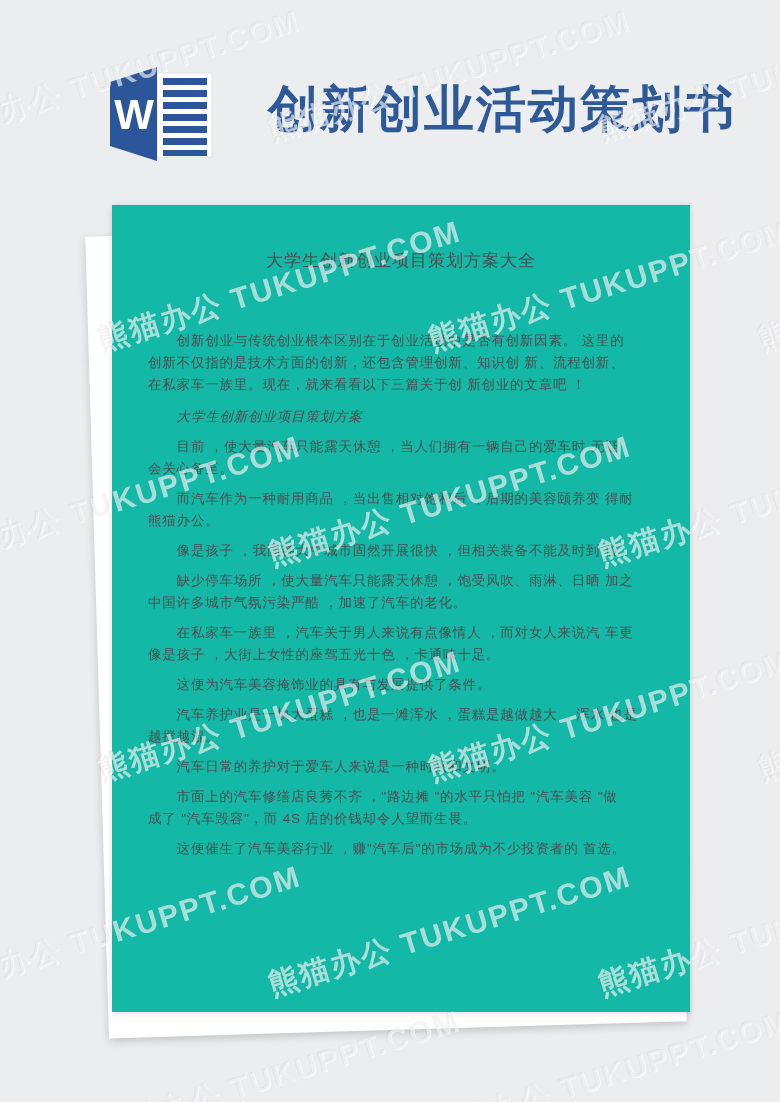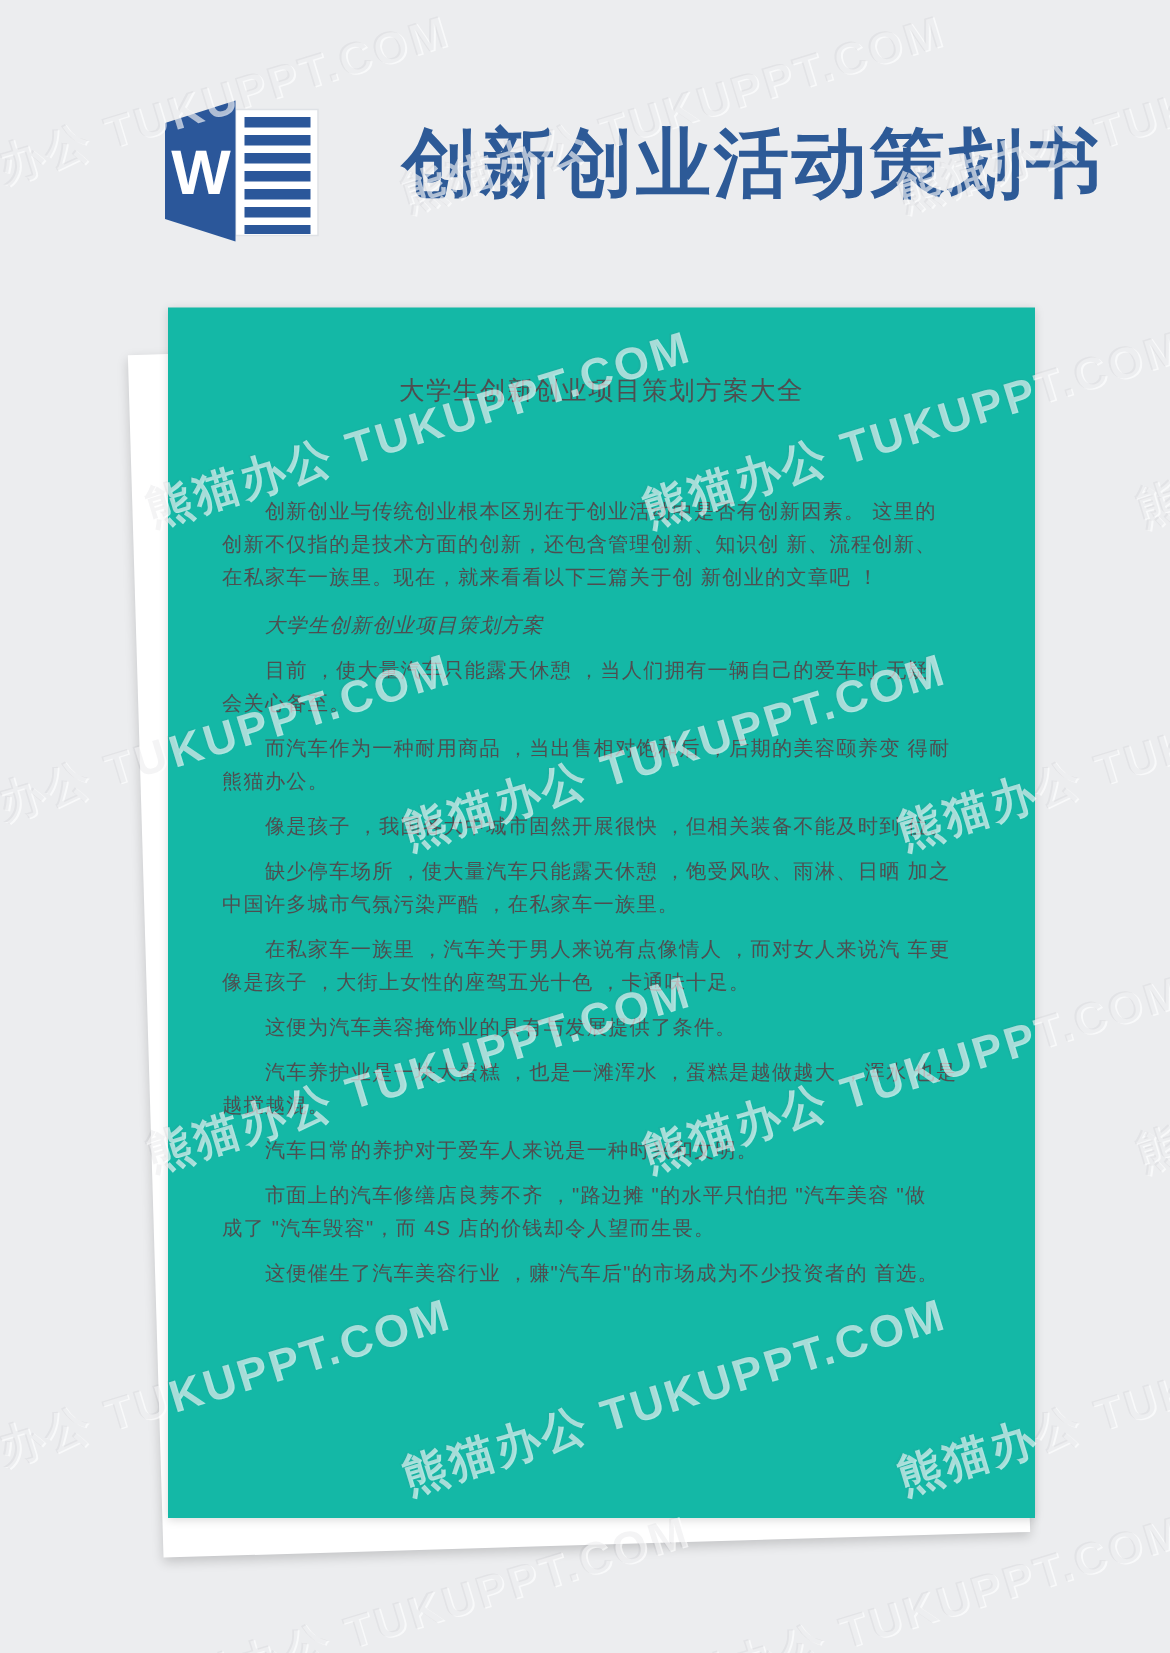--- a/index.html
+++ b/index.html
@@ -68,21 +68,21 @@
         <p class="para">　　创新创业与传统创业根本区别在于创业活动中是否有创新因素。 这里的
 创新不仅指的是技术方面的创新，还包含管理创新、知识创 新、流程创新、
 在私家车一族里。现在，就来看看以下三篇关于创 新创业的文章吧 ！</p>
         <p class="para heading-gap">　　大学生创新创业项目策划方案</p>
         <p class="para">　　目前 ，使大量汽车只能露天休憩 ，当人们拥有一辆自己的爱车时 无疑
 会关心备至。</p>
         <p class="para">　　而汽车作为一种耐用商品 ，当出售相对饱和后 ，后期的美容颐养变 得耐
 熊猫办公。</p>
         <p class="para">　　像是孩子 ，我国各大中城市固然开展很快 ，但相关装备不能及时到 位。</p>
         <p class="para">　　缺少停车场所 ，使大量汽车只能露天休憩 ，饱受风吹、雨淋、日晒 加之
-中国许多城市气氛污染严酷 ，在私家车一族里。</p>
+中国许多城市气氛污染严酷 ，加速了汽车的老化。</p>
         <p class="para">　　在私家车一族里 ，汽车关于男人来说有点像情人 ，而对女人来说汽 车更
 像是孩子 ，大街上女性的座驾五光十色 ，卡通味十足。</p>
         <p class="para">　　这便为汽车美容掩饰业的具有与发展提供了条件。</p>
         <p class="para">　　汽车养护业是一块大蛋糕 ，也是一滩浑水 ，蛋糕是越做越大 ，浑水 也是
 越搅越混。</p>
         <p class="para">　　汽车日常的养护对于爱车人来说是一种时兴和文明。</p>
         <p class="para">　　市面上的汽车修缮店良莠不齐 ，"路边摊 "的水平只怕把 "汽车美容 "做
 成了 "汽车毁容"，而 4S 店的价钱却令人望而生畏。</p>
         <p class="para">　　这便催生了汽车美容行业 ，赚"汽车后"的市场成为不少投资者的 首选。</p>
       </div>

